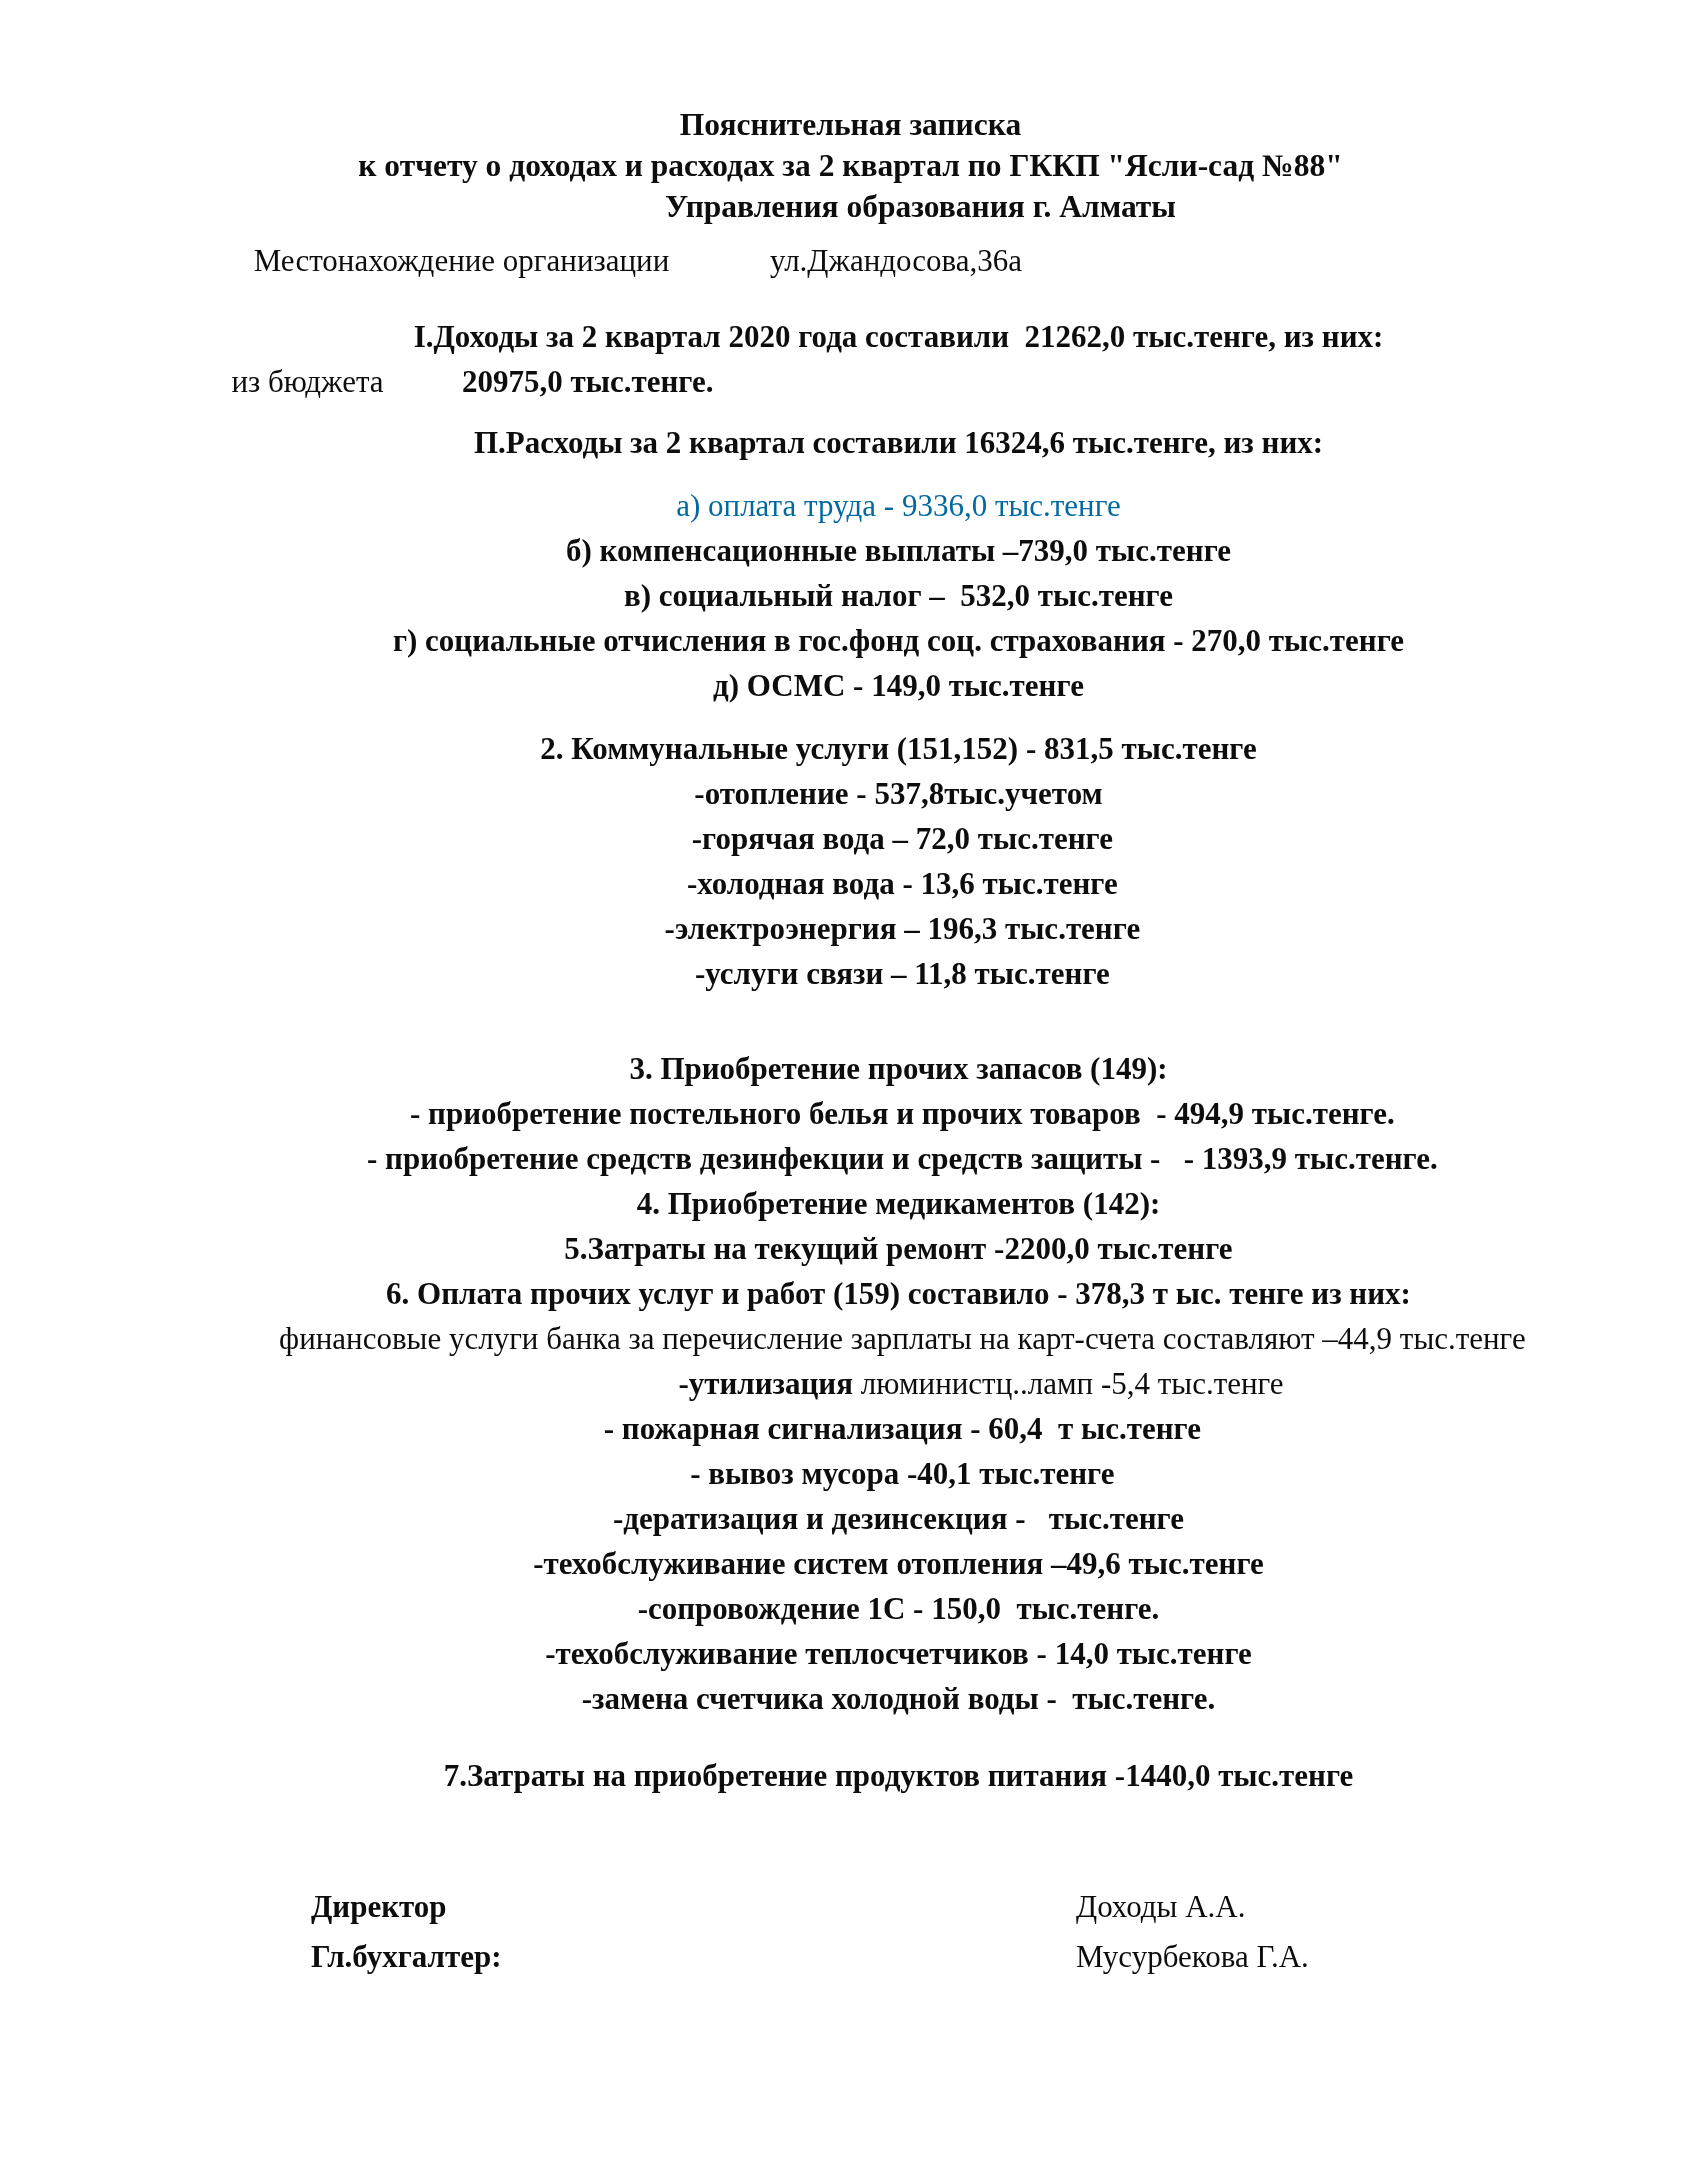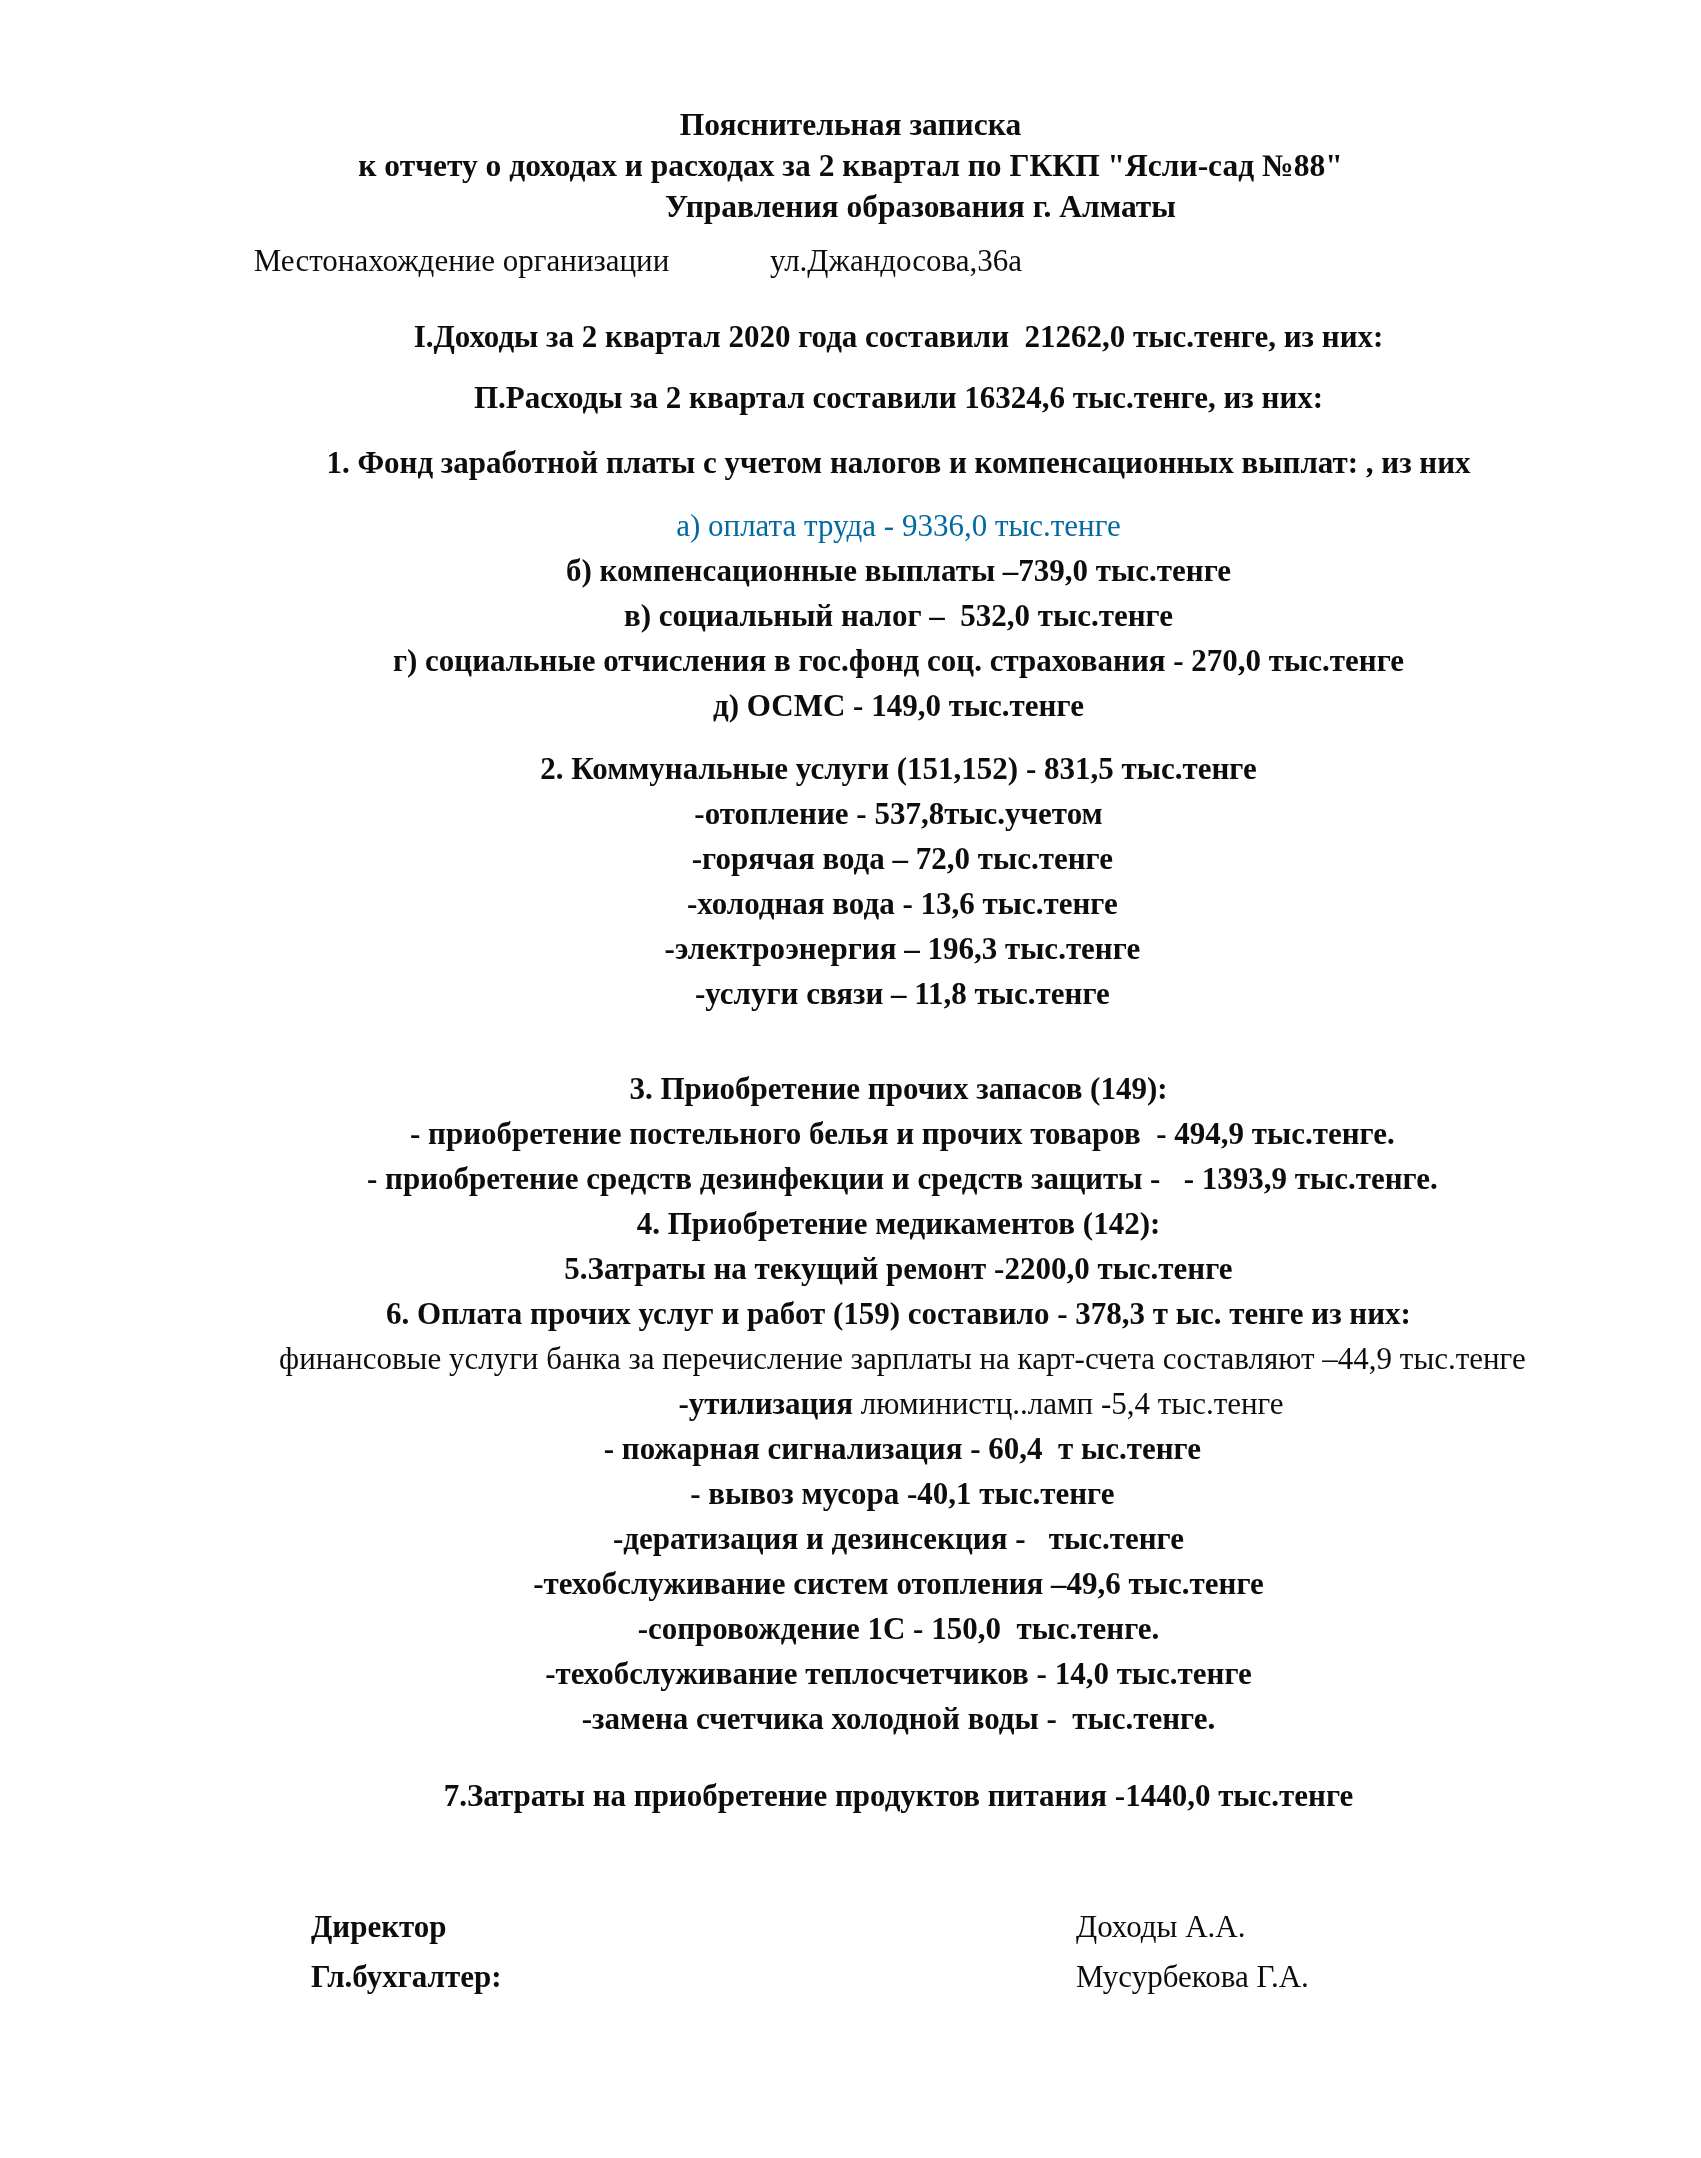--- a/index.html
+++ b/index.html
@@ -60,24 +60,27 @@
 
   <div class="bodytext">
 
     <div class="ln row">
       <span class="lab loc-lab">Местонахождение организации</span>
       <span>ул.Джандосова,36а</span>
     </div>
 
     <div class="ln b mt35">I.Доходы за 2 квартал 2020 года составили  21262,0 тыс.тенге, из них:</div>
 
+    <div class="ln row">
+      <span class="lab bud-lab">из бюджета</span>
+      <span class="b">20975,0 тыс.тенге.</span>
+    </div>
 
     <div class="ln b mt18">П.Расходы за 2 квартал составили 16324,6 тыс.тенге, из них:</div>
 
-    <div class="ln b mt22">1. Фонд заработной платы с учетом налогов и компенсационных выплат: , из них</div>
     <div class="ln dim mt20">а) оплата труда - 9336,0 тыс.тенге</div>
     <div class="ln b">б) компенсационные выплаты –739,0 тыс.тенге</div>
     <div class="ln b">в) социальный налог –  532,0 тыс.тенге</div>
     <div class="ln b">г) социальные отчисления в гос.фонд соц. страхования - 270,0 тыс.тенге</div>
     <div class="ln b">д) ОСМС - 149,0 тыс.тенге</div>
 
     <div class="ln b mt20">2. Коммунальные услуги (151,152) - 831,5 тыс.тенге</div>
     <div class="ln b">-отопление - 537,8тыс.учетом</div>
     <div class="ln b"> -горячая вода – 72,0 тыс.тенге</div>
     <div class="ln b"> -холодная вода - 13,6 тыс.тенге</div>

